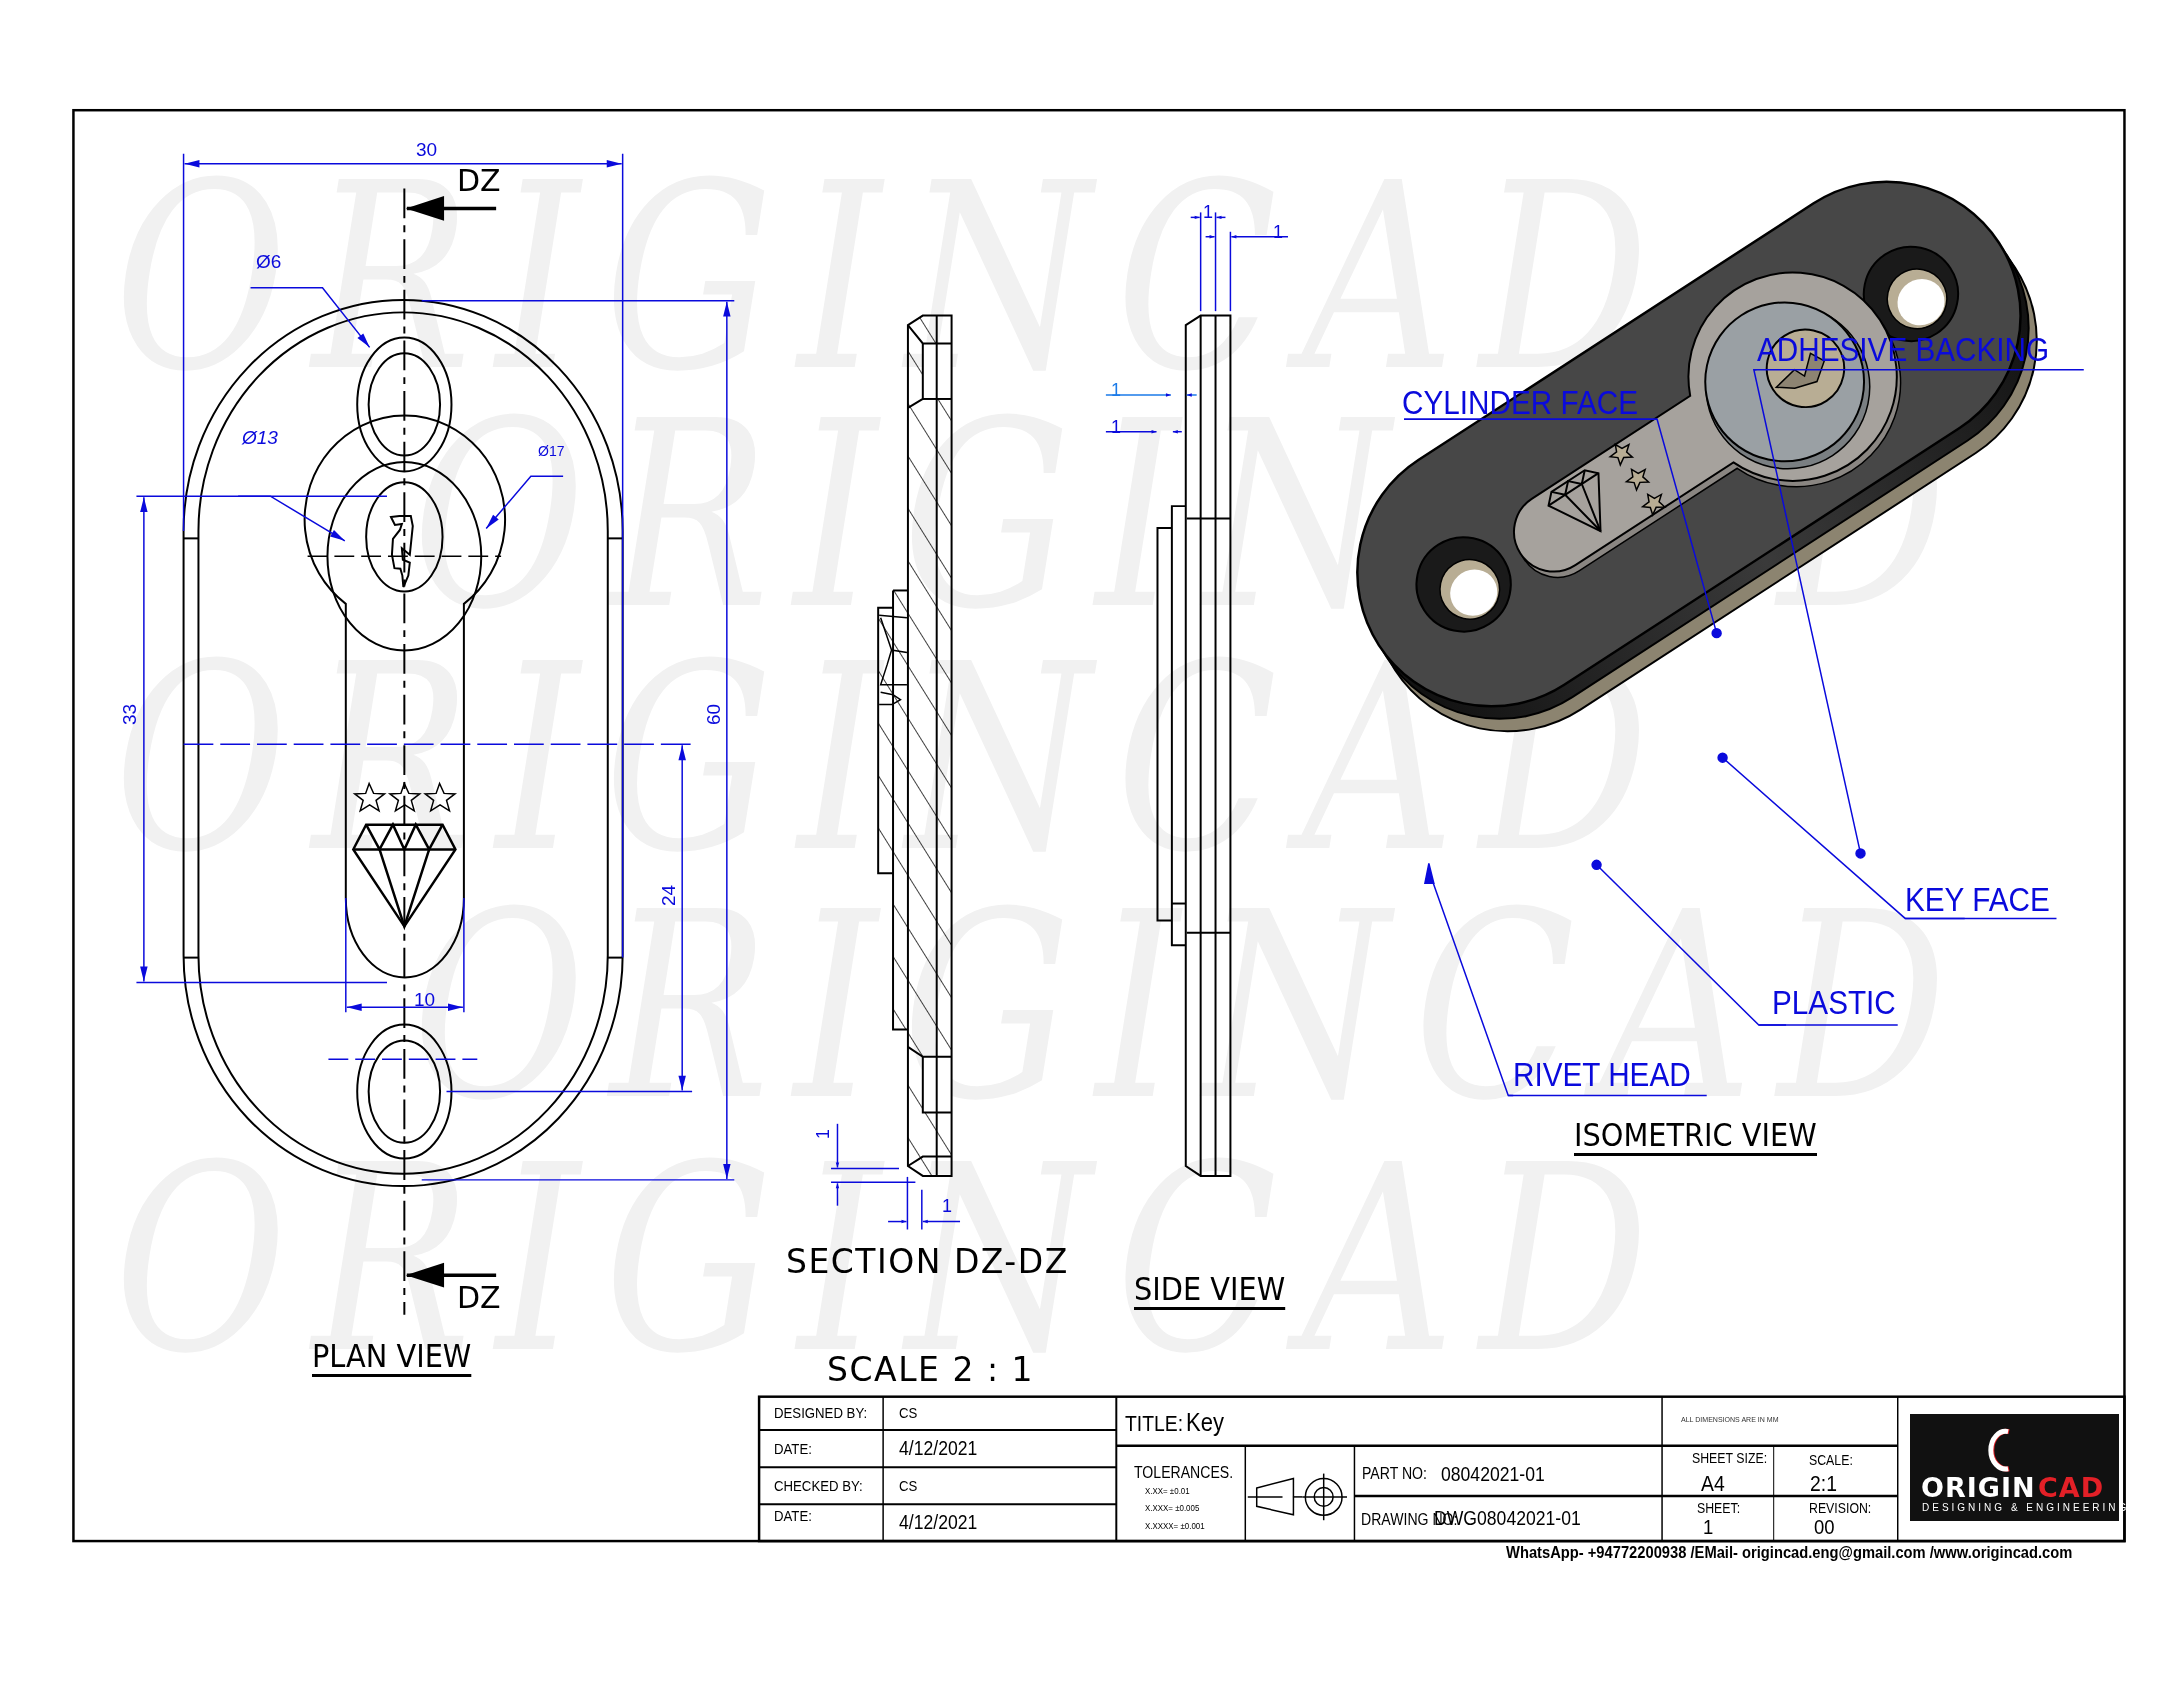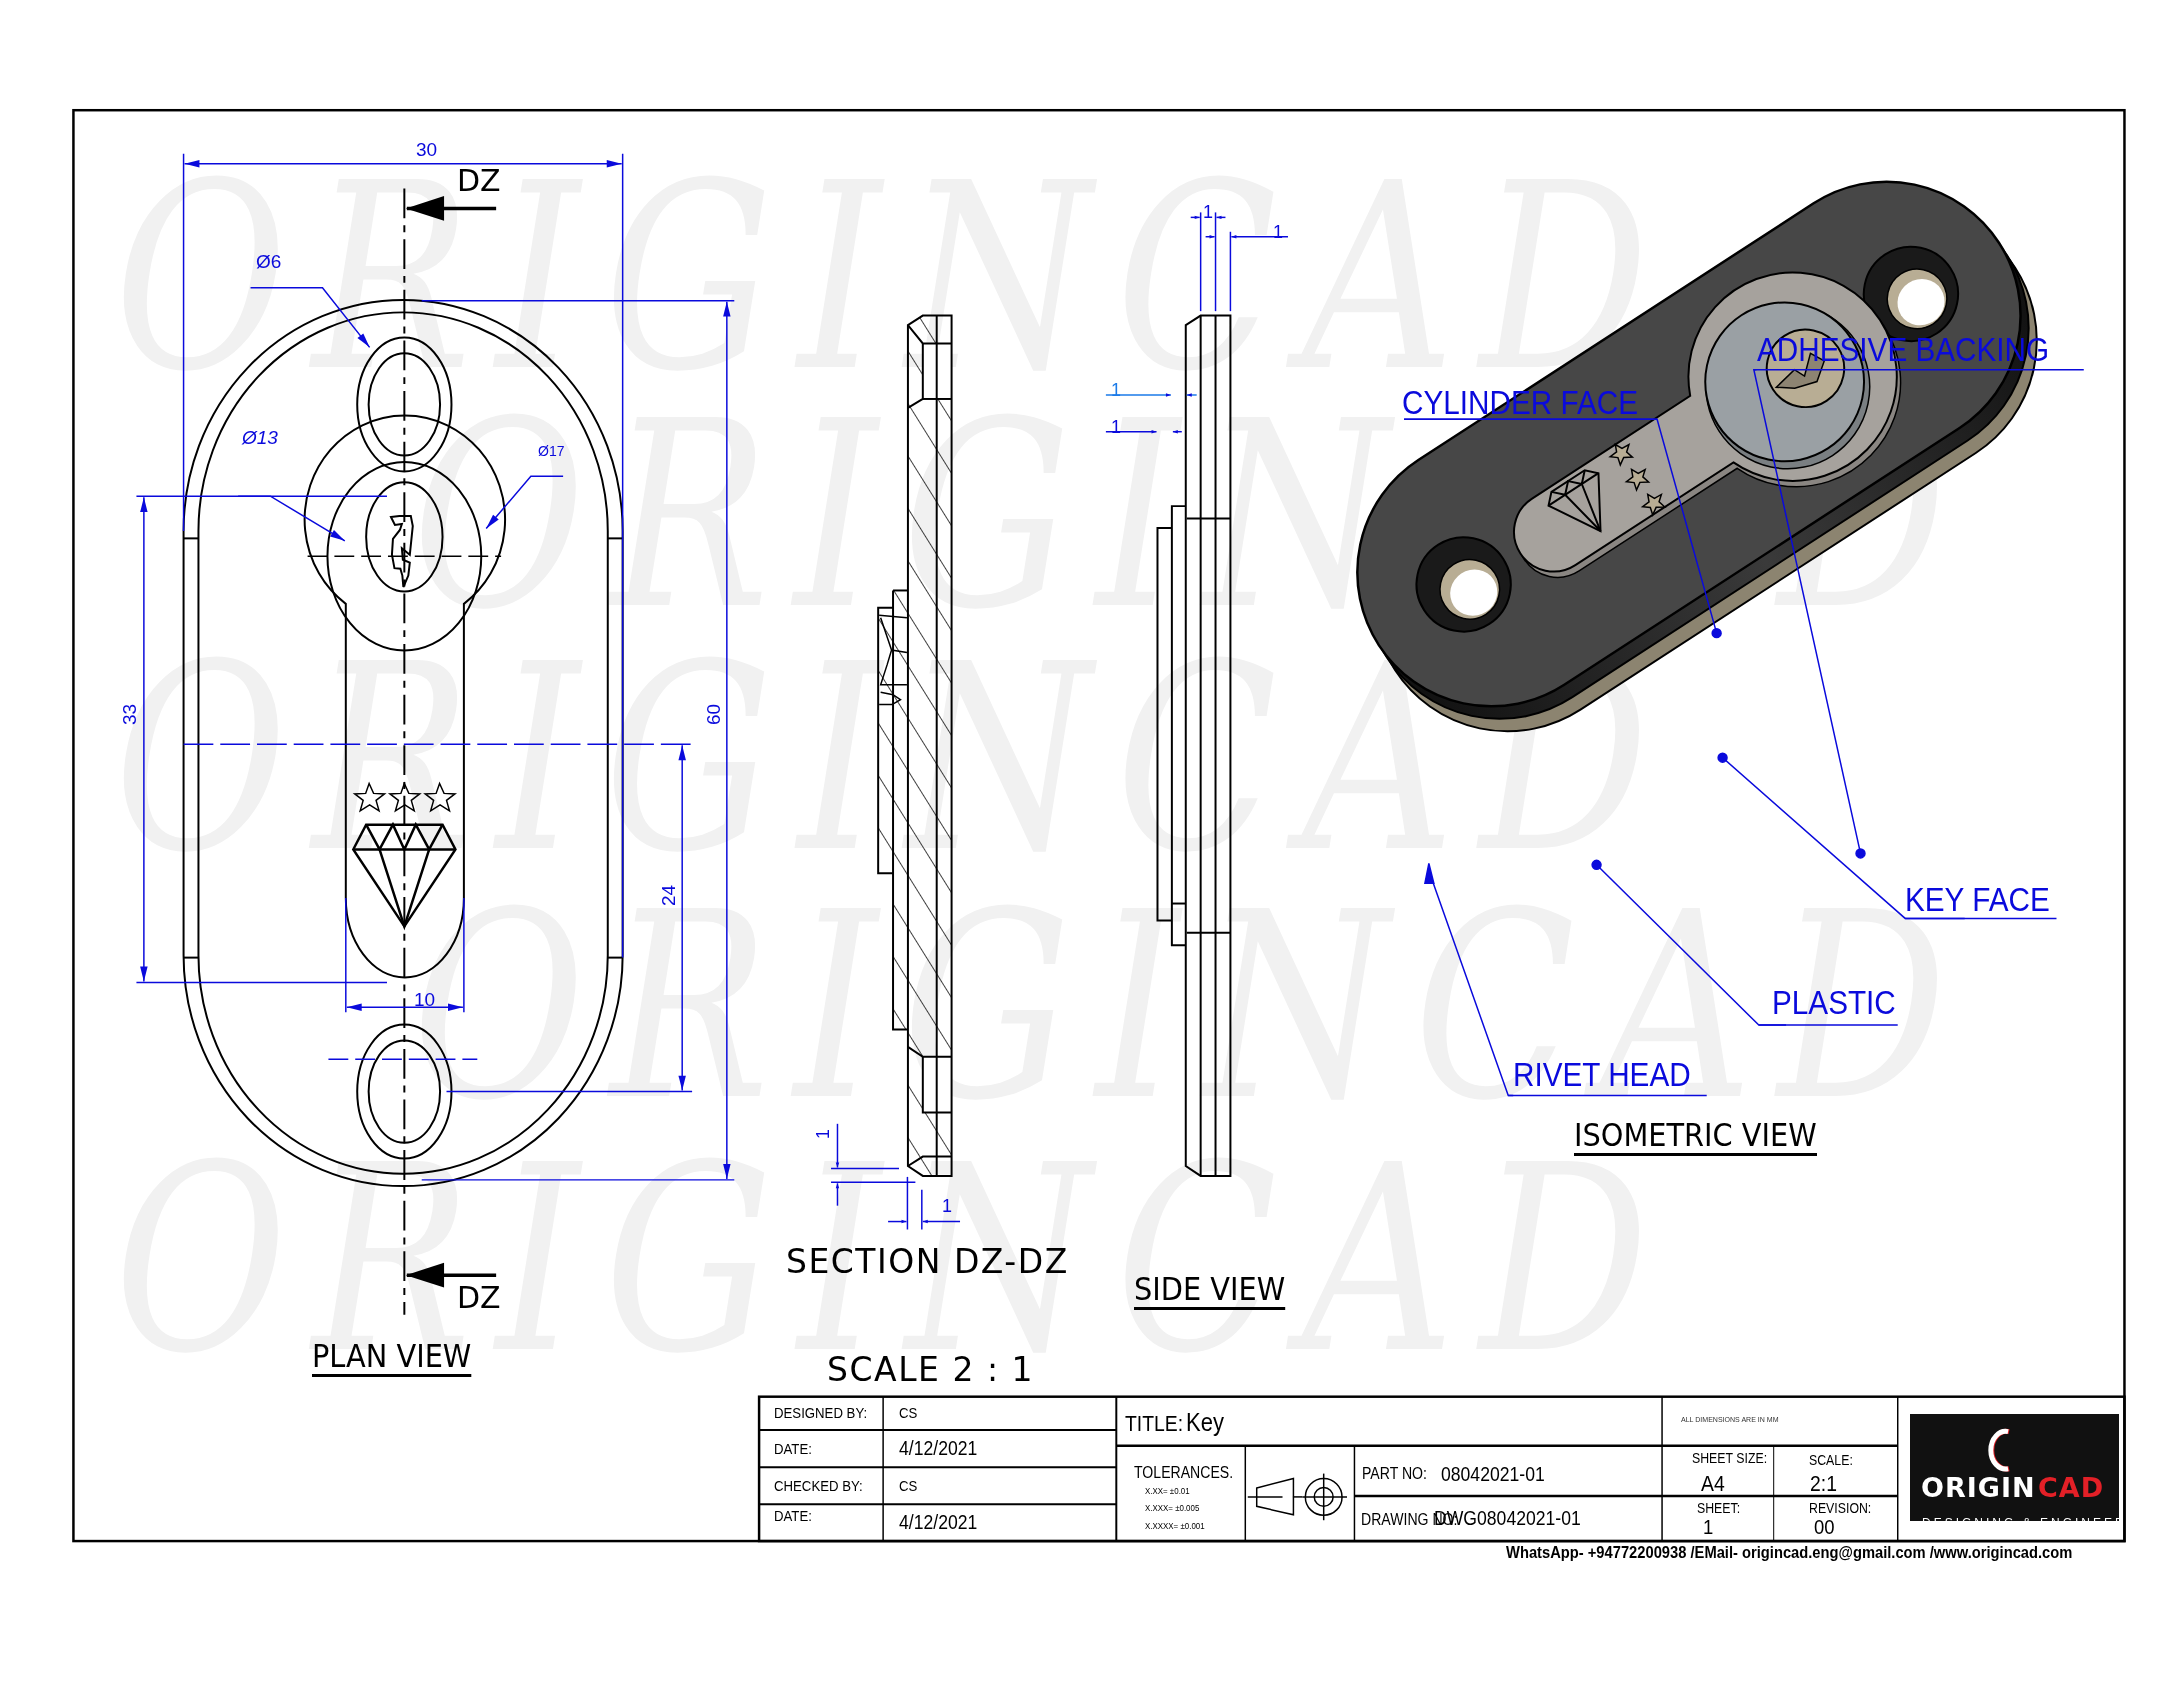--- a/index.html
+++ b/index.html
@@ -336,17 +336,17 @@
 <div class="tb" style="left:1809px; top:1501px; font-size:14px;">REVISION:</div>
 <div class="tb" style="left:1814px; top:1516px; font-size:21px;">00</div>
 
 <div class="logo">
   <svg width="209" height="107" viewBox="0 0 422 215">
     <path d="M200,35 A30,38 0 1 0 200,110" fill="none" stroke="#e32027" stroke-width="10"></path>
     <path d="M218,35 A30,38 0 1 1 218,110" fill="none" stroke="#ffffff" stroke-width="10" transform="translate(-20,0) scale(-1,1) translate(-436,0)"></path>
   </svg>
   <div class="txt" style="left:11px; top:60px; font-size:27px; font-weight:bold; color:#fff; letter-spacing:1px; font-family:'DejaVu Sans',sans-serif;">ORIGIN</div>
   <div class="txt" style="left:128px; top:60px; font-size:27px; font-weight:bold; color:#e32027; letter-spacing:1px; font-family:'DejaVu Sans',sans-serif;">CAD</div>
-  <div class="txt" style="left:12px; top:103px; font-size:12px; color:#fff; letter-spacing:3px;">DESIGNING &amp; ENGINEERING</div>
+  <div class="txt" style="left:12px; top:89px; font-size:10px; color:#fff; letter-spacing:3px;">DESIGNING &amp; ENGINEERING</div>
 </div>
 
 <div class="footer" style="left:1506px; top:1544px;">WhatsApp- +94772200938 /EMail- origincad.eng@gmail.com /www.origincad.com</div>
 
 
 </body></html>

